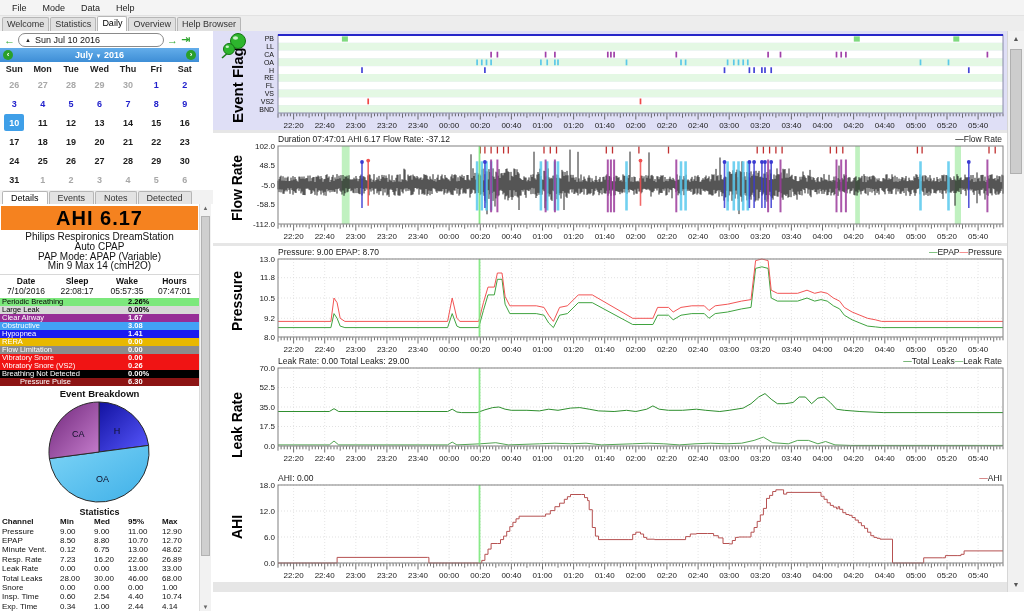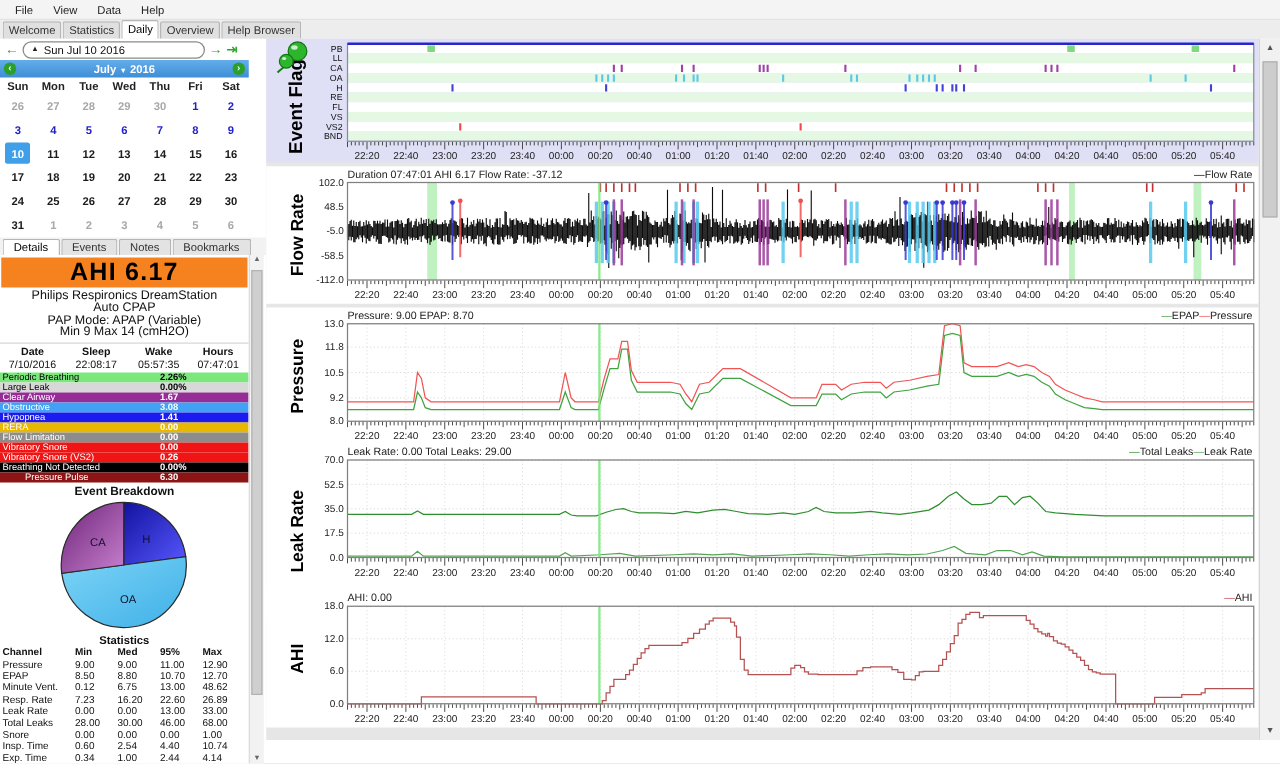--- a/index.html
+++ b/index.html
@@ -76,21 +76,21 @@
   .bb-sq{width:8px;height:8px;background:#1fa01f;border:1px solid #0f5c0f;box-sizing:border-box;}
   .bb-center{flex:1;text-align:center;font-size:10px;color:#111;}
   .bb-right{display:flex;align-items:center;margin-right:2px;}
 </style>
 </head>
 <body>
 
 <div class="app">
   <div class="menubar" id="menubar">
       <span class="menu-item">File</span>
-      <span class="menu-item">View</span>
+      <span class="menu-item">Mode</span>
       <span class="menu-item">Data</span>
       <span class="menu-item">Help</span>
     </div>
   <div class="tabbar" id="tabbar">
       <span class="tab">Welcome</span>
       <span class="tab">Statistics</span>
       <span class="tab active">Daily</span>
       <span class="tab">Overview</span>
       <span class="tab">Help Browser</span>
     </div>
@@ -165,21 +165,21 @@
           <span class="cal-cell cal-out">3</span>
           <span class="cal-cell cal-out">4</span>
           <span class="cal-cell cal-out">5</span>
           <span class="cal-cell cal-out">6</span>
         </div>
     </div>
     <div class="subtabs" id="subtabs">
         <span class="subtab active">Details</span>
         <span class="subtab">Events</span>
         <span class="subtab">Notes</span>
-        <span class="subtab">Bookmarks</span>
+        <span class="subtab">Detected</span>
       </div>
     <div class="details">
       <div class="banner-ahi">AHI 6.17</div>
       <div class="device" id="device-lines">
           <div>Philips Respironics DreamStation</div>
           <div>Auto CPAP</div>
           <div>PAP Mode: APAP (Variable)</div>
           <div>Min 9 Max 14 (cmH2O)</div>
         </div>
       <div class="session">

